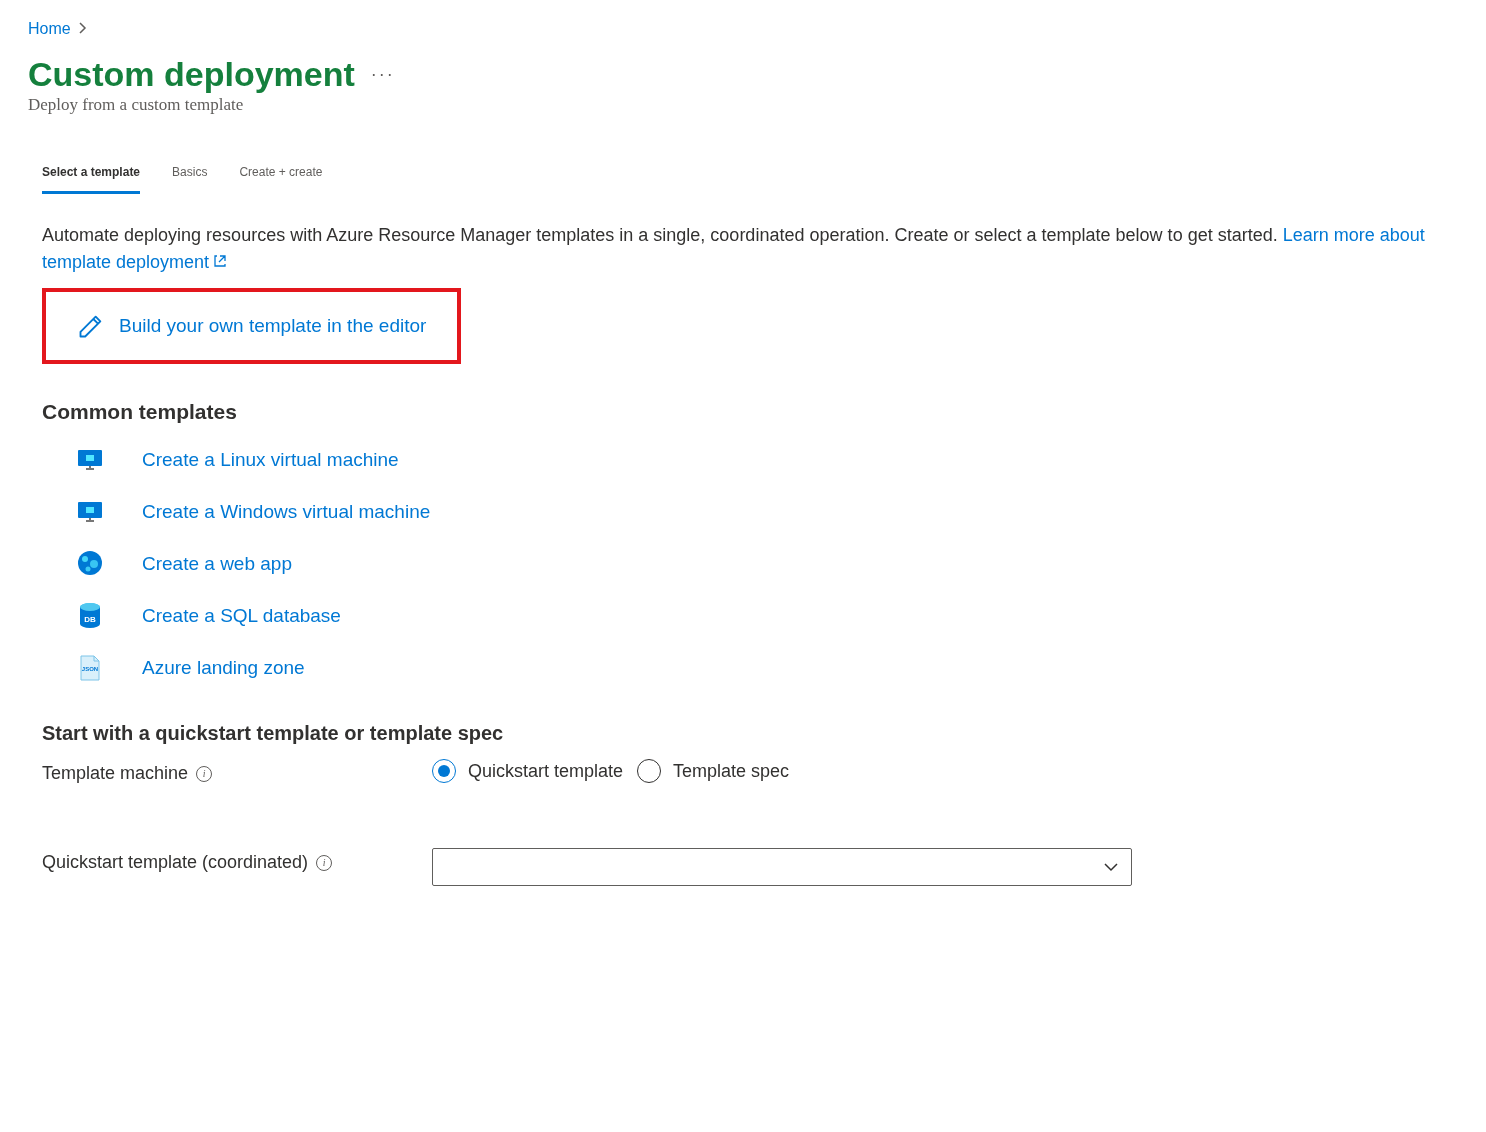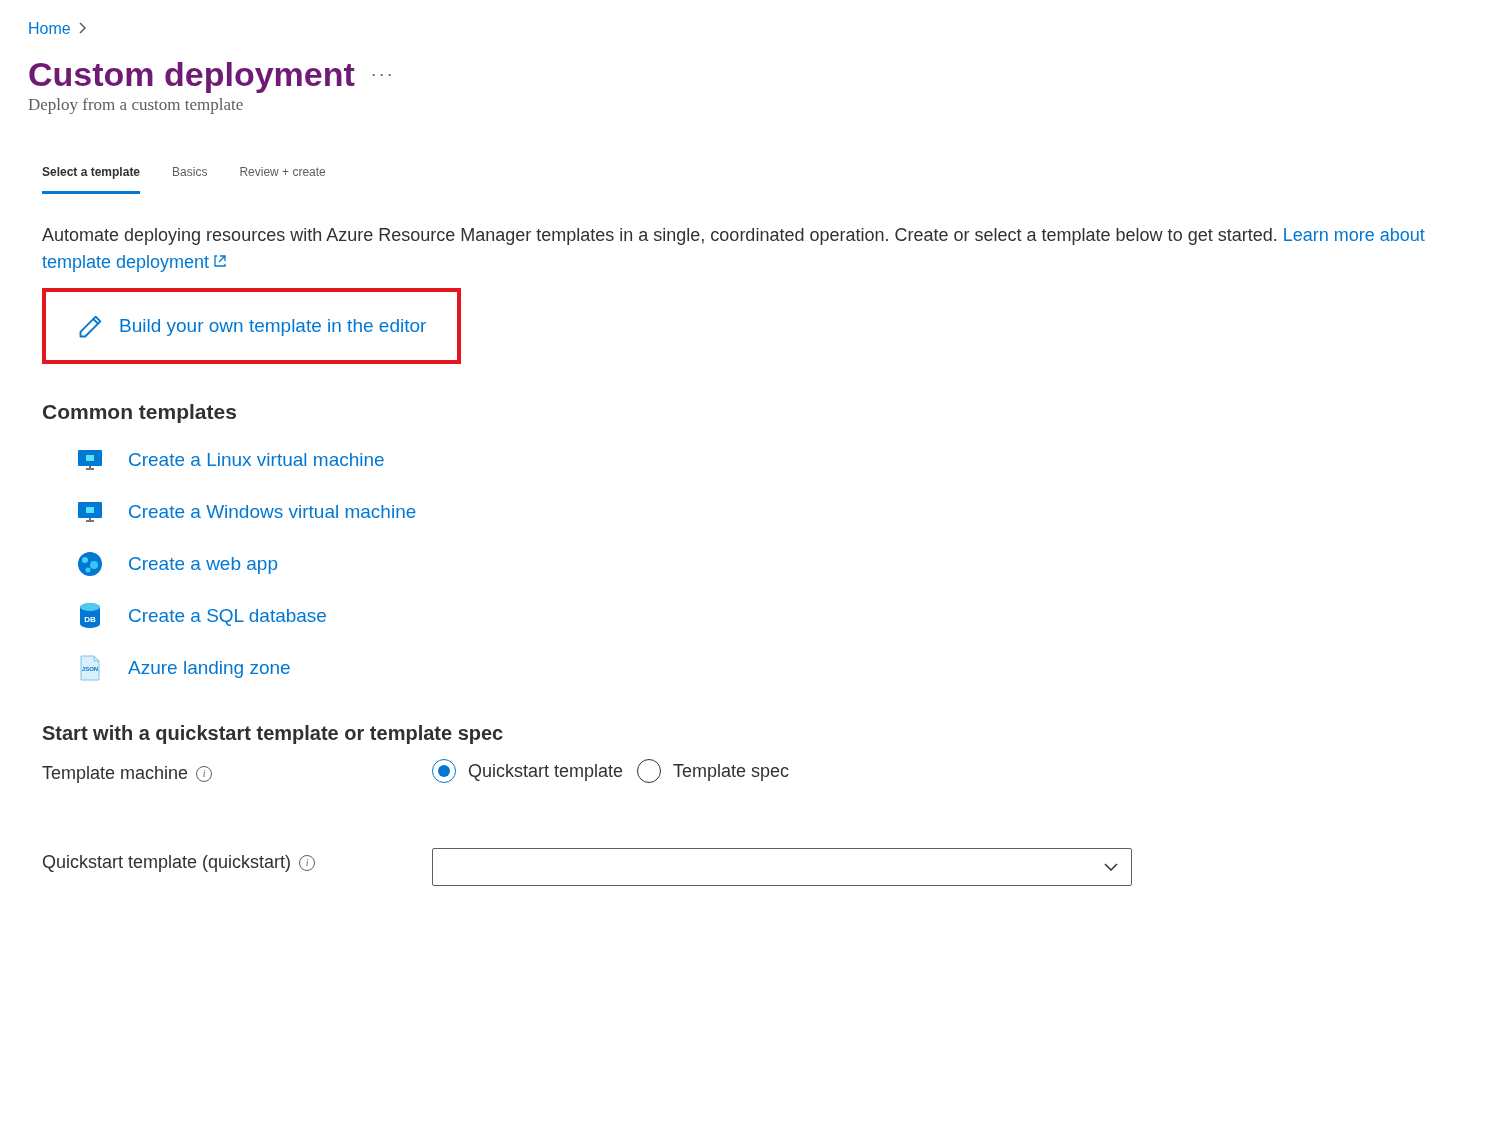--- a/index.html
+++ b/index.html
@@ -24,21 +24,21 @@
     .breadcrumb .chevron { color: #605e5c; font-size: 14px; }
     .header-row {
       display: flex;
       align-items: center;
       gap: 16px;
       margin-bottom: 2px;
     }
     h1 {
       font-size: 34px;
       font-weight: 600;
-      color: #701a75;
+      color: #15803d;
       line-height: 1.1;
     }
     .more-btn {
       color: #605e5c;
       font-size: 18px;
       letter-spacing: 2px;
       cursor: pointer;
     }
     .subtitle {
       color: #605e5c;
@@ -93,24 +93,24 @@
       font-size: 21px;
       font-weight: 600;
       color: #323130;
       margin-bottom: 22px;
       margin-top: 12px;
     }
     .template-list { padding-left: 48px; display: flex; flex-direction: column; gap: 24px; margin-bottom: 40px; }
     .template-item {
       display: flex;
       align-items: center;
-      gap: 24px;
+      gap: 38px;
     }
     .template-item .link { font-size: 19px; }
-    .tmpl-icon { width: 28px; height: 28px; display: inline-flex; align-items: center; justify-content: center; }
+    .tmpl-icon { width: 28px; height: 28px; display: inline-flex; justify-content: center; }
     .form-section { padding-left: 14px; }
     .form-heading { font-size: 20px; font-weight: 600; margin-bottom: 14px; }
     .form-row {
       display: flex;
       align-items: flex-start;
       margin-bottom: 8px;
     }
     .form-label-col {
       width: 390px;
       display: flex;
@@ -181,21 +181,21 @@
 
 <div class="header-row">
   <h1>Custom deployment</h1>
   <span class="more-btn">···</span>
 </div>
 <div class="subtitle">Deploy from a custom template</div>
 
 <div class="tabs">
   <div class="tab active">Select a template</div>
   <div class="tab">Basics</div>
-  <div class="tab">Review + create</div>
+  <div class="tab">Create + create</div>
 </div>
 
 <div class="description">
   <span>Automate deploying resources with Azure Resource Manager templates in a single, coordinated operation. Create or select a template below to get started.  </span><a class="link"><span>Learn more about template deployment</span><span class="ext-icon"><svg width="14" height="14" viewBox="0 0 14 14">
           <path d="M4 2 H2 V12 H12 V10 M7 2 H12 V7 M12 2 L6 8" stroke="#0078d4" stroke-width="1.3" fill="none"></path>
         </svg></span></a>
 </div>
 
 <div class="highlight-box">
   <span class="tmpl-icon">
@@ -282,21 +282,21 @@
         <span class="radio"></span>
         <span>Template spec</span>
       </div>
     </div>
   </div>
 
   <div class="spacer-row"></div>
 
   <div class="form-row">
     <div class="form-label-col">
-      <span>Quickstart template (quickstart)</span>
+      <span>Quickstart template (coordinated)</span>
       <span class="info-icon">i</span>
     </div>
     <div class="select-box">
       <span>
         <svg width="16" height="10" viewBox="0 0 16 10">
             <path d="M2 2 L8 8 L14 2" stroke="#323130" stroke-width="1.5" fill="none"></path>
           </svg>
       </span>
     </div>
   </div>

